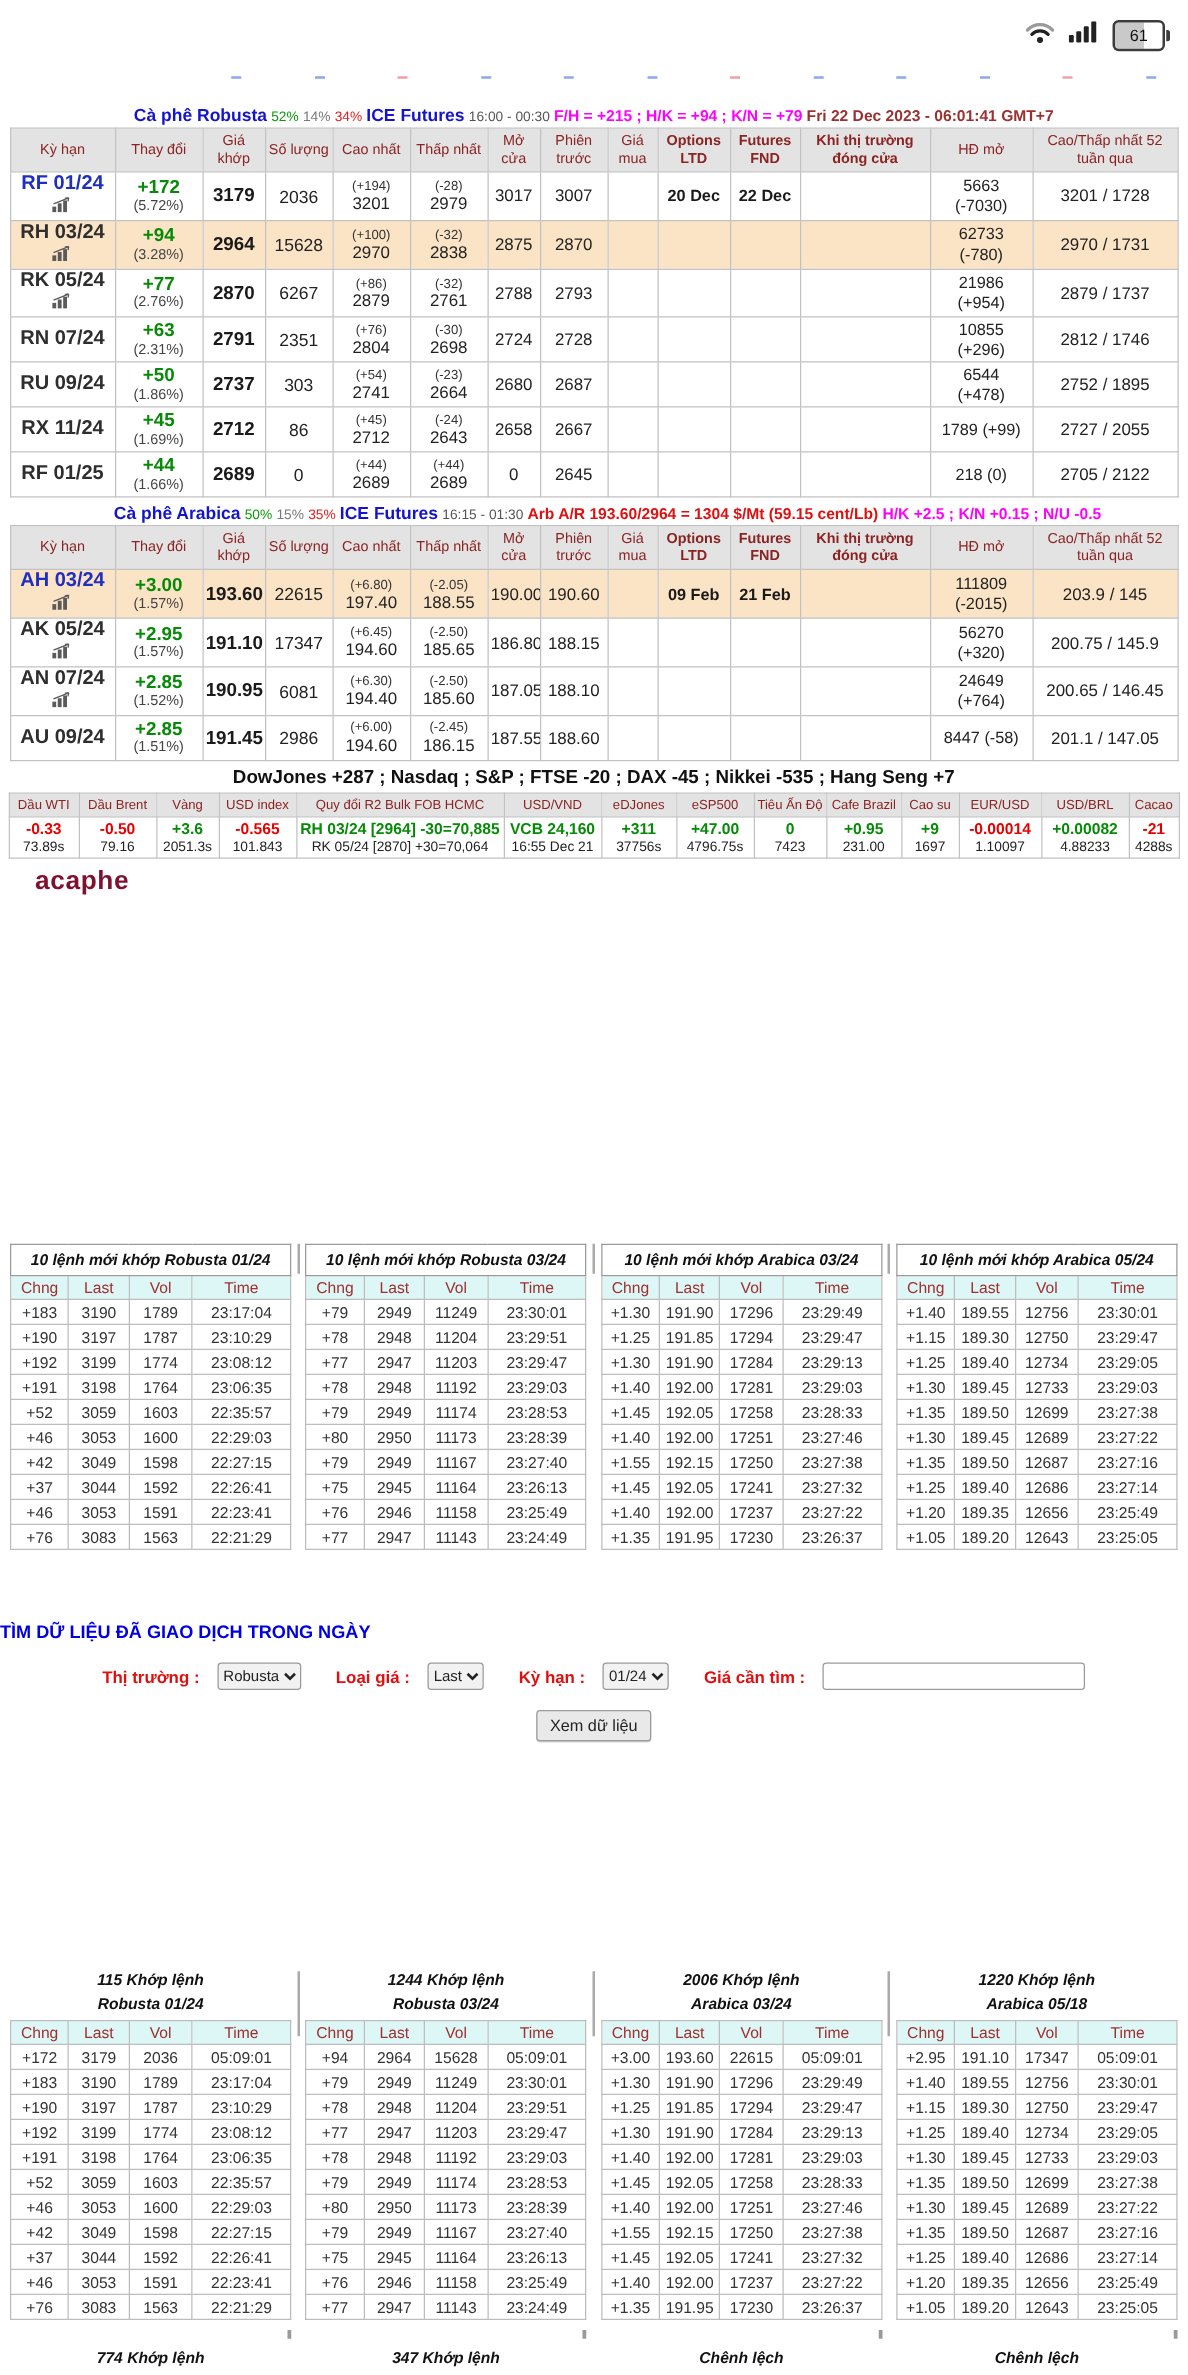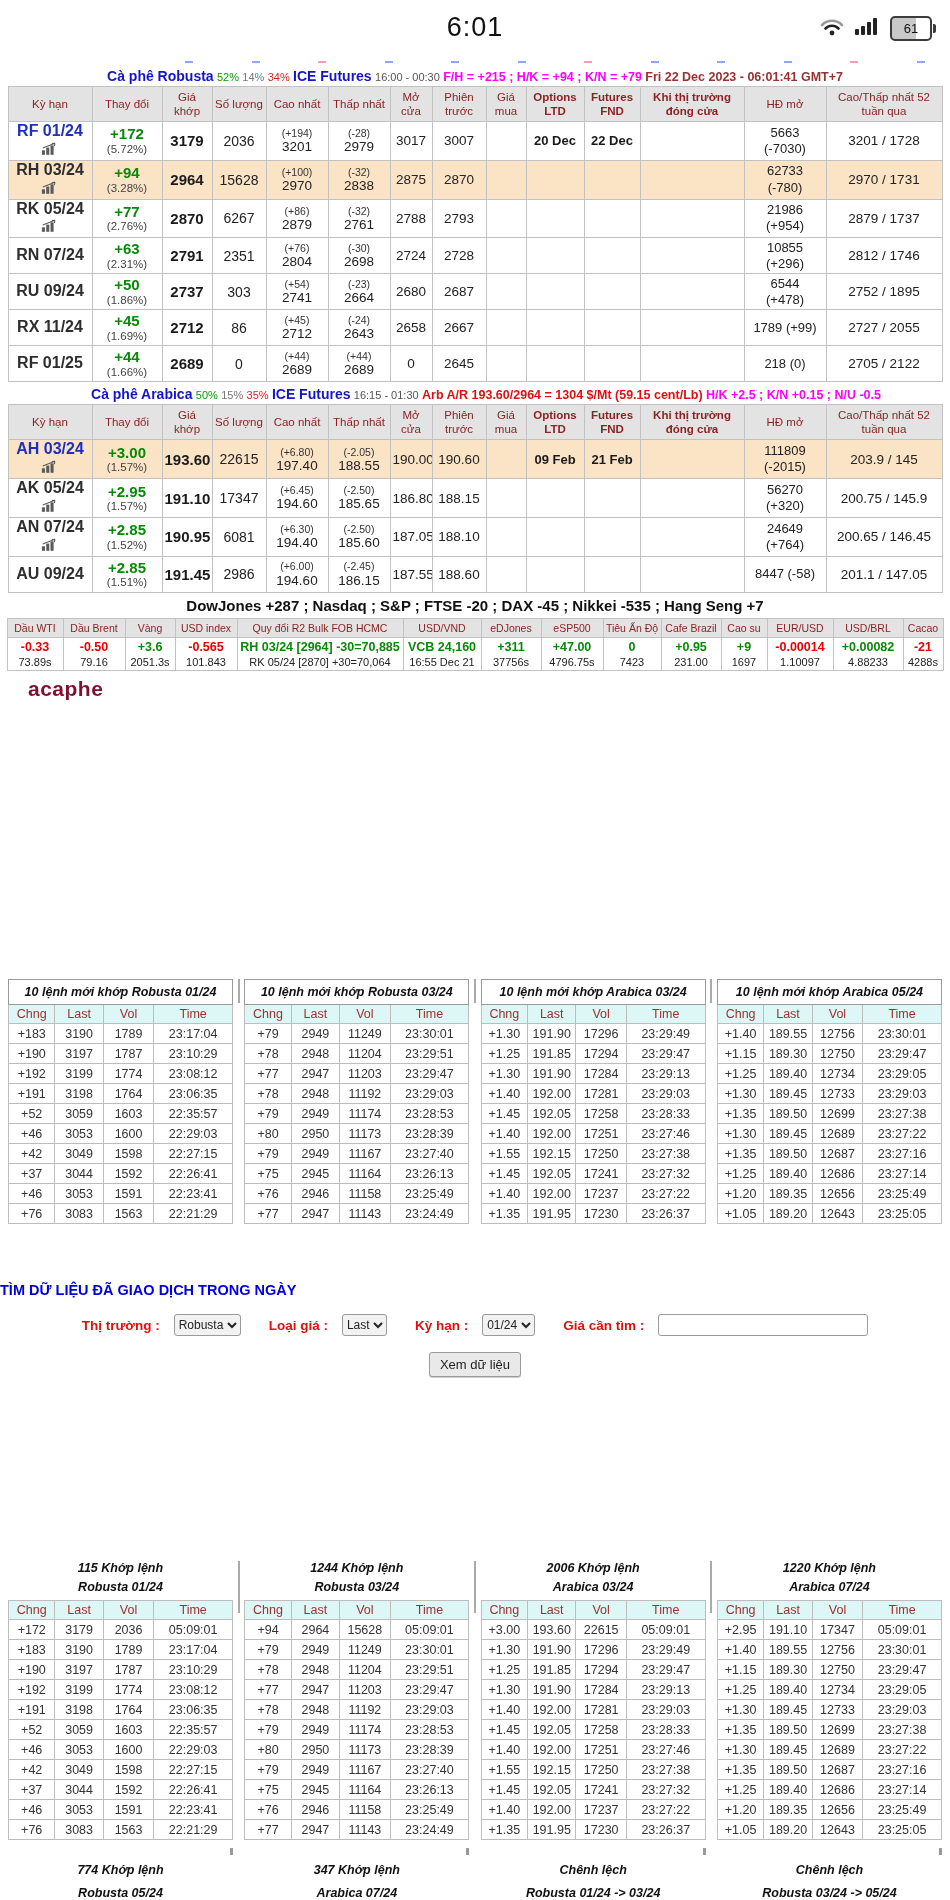--- a/index.html
+++ b/index.html
@@ -13,21 +13,21 @@
        font-size:13px;color:#111;background:linear-gradient(to right,#c9c9c9 62%,#fff 62%);}
   .bat-nub{width:3px;height:9px;background:#3c3c3c;border-radius:0 2px 2px 0;margin-left:1px;}
 
   
   .navdash{height:13px;display:flex;align-items:center;}
   .navdash .strip{margin-left:185px;width:740px;display:flex;justify-content:space-between;}
   .navdash i{display:block;width:8px;height:2px;background:#8ea8f0;}
   .navdash i.r{background:#f0a0a8;}
 
   
-  .sec-title{text-align:center;font-size:12px;white-space:nowrap;margin-top:0;}
+  .sec-title{text-align:center;font-size:12px;white-space:nowrap;margin-top:16px;}
   .sec-title .nm{color:#1414cc;font-weight:bold;font-size:14px;}
   .sec-title .pu{color:#0a9a0a;font-size:11px;}
   .sec-title .pf{color:#777;font-size:11px;}
   .sec-title .pd{color:#e02020;font-size:11px;}
   .sec-title .ex{color:#1414cc;font-weight:bold;font-size:14px;}
   .sec-title .hrs{color:#555;font-size:11px;}
   .sec-title .spr{color:#ff00ff;font-weight:bold;font-size:12.5px;}
   .sec-title .dt{color:#9a3030;font-weight:bold;font-size:12.5px;}
   .sec-title .arb{color:#e01010;font-weight:bold;font-size:12.5px;}
 
@@ -100,21 +100,20 @@
   .tick{width:3px;height:7px;background:#9a9a9a;}
   .footrow{width:934px;margin:8px auto 0;display:flex;justify-content:space-between;}
   .footcol{width:225px;text-align:center;}
   .footcol .f1,.footcol .f2{font-size:12.5px;font-weight:bold;font-style:italic;color:#111;}
   .footcol .f2{margin-top:9px;}
 </style>
 </head>
 <body>
 
 <div class="statusbar">
-  <div class="sb-time">6:01</div>
   <div class="sb-icons">
     <span>
       <svg width="24" height="18" viewBox="0 0 24 18">
         <path d="M2 7 A14 14 0 0 1 22 7" fill="none" stroke="#9a9a9a" stroke-width="2.6" stroke-linecap="round"></path>
         <path d="M5.5 10.5 A9 9 0 0 1 18.5 10.5" fill="none" stroke="#222" stroke-width="2.6" stroke-linecap="round"></path>
         <circle cx="12" cy="15" r="2.4" fill="#222"></circle>
       </svg>
     </span>
     <span>
       <svg width="24" height="18" viewBox="0 0 24 18">
@@ -1490,21 +1489,21 @@
             <td>191.95</td>
             <td>17230</td>
             <td>23:26:37</td>
           </tr>
         </tbody>
       </table>
     </div>
     <div class="vdiv2"></div>
     <div class="sess">
       <div class="t1">1220 Khớp lệnh</div>
-      <div class="t2">Arabica 07/24</div>
+      <div class="t2">Arabica 05/18</div>
       <table class="small">
         <colgroup>
           <col style="width: 46px;">
           <col style="width: 48px;">
           <col style="width: 50px;">
           <col style="width: 78px;">
         </colgroup>
         <tbody>
           <tr>
             <td class="ch">Chng</td>

